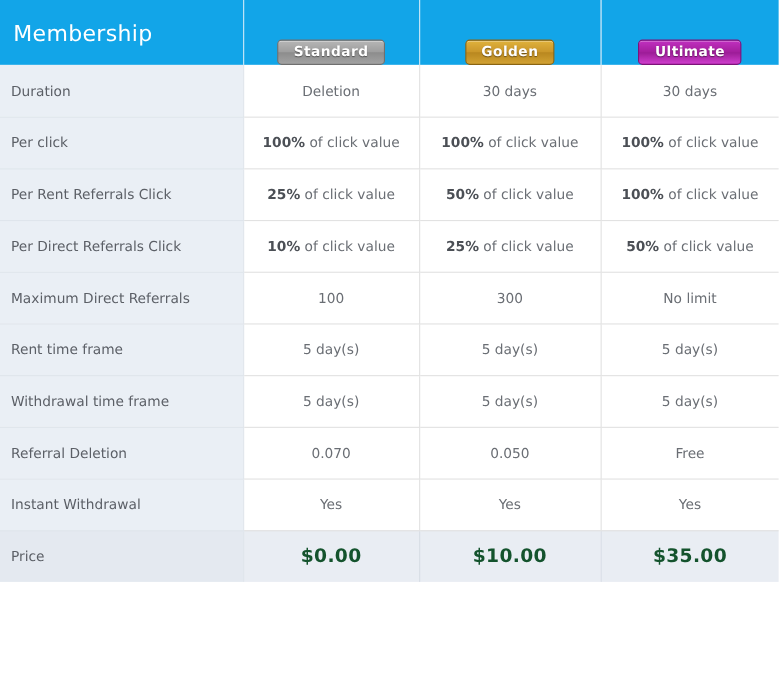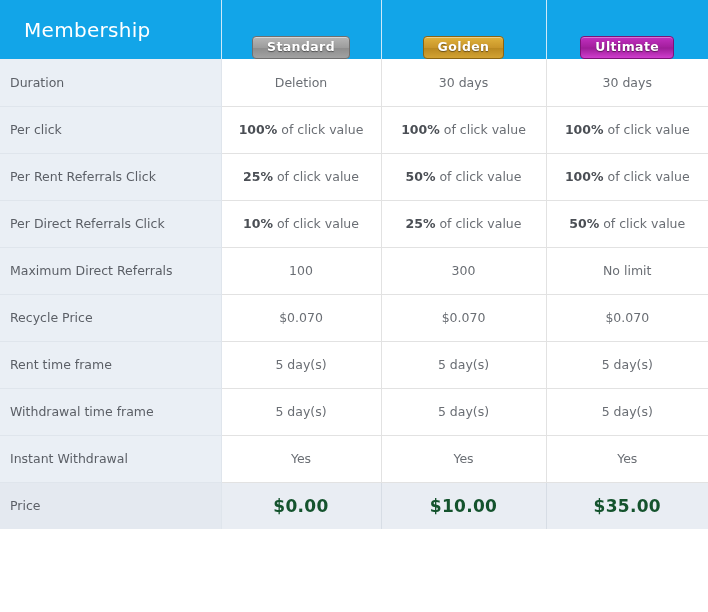--- a/index.html
+++ b/index.html
@@ -26,21 +26,21 @@
     background: #12a5e8;
     padding: 0;
     vertical-align: middle;
     text-align: center;
     border-right: 1px solid #cfe9f8;
   }
   .head-cell:last-child { border-right: none; }
   .head-title {
     background: #12a5e8;
     text-align: left;
-    padding-left: 24px;
+    padding-left: 12px;
     vertical-align: middle;
     border-right: 1px solid #cfe9f8;
   }
   .title-text {
     color: #ffffff;
     font-size: 20px;
     letter-spacing: 0.3px;
     font-weight: normal;
     white-space: nowrap;
   }
@@ -166,36 +166,36 @@
         <td class="data-cell"><b>25%</b> <span>of click value</span></td>
         <td class="data-cell"><b>50%</b> <span>of click value</span></td>
       </tr>
       <tr class="row">
         <td class="label-cell">Maximum Direct Referrals</td>
         <td class="data-cell"><span>100</span></td>
         <td class="data-cell"><span>300</span></td>
         <td class="data-cell"><span>No limit</span></td>
       </tr>
       <tr class="row">
-        <td class="label-cell">Recycle Price</td>
-        <td class="data-cell"><span>$0.070</span></td>
-        <td class="data-cell"><span>$0.070</span></td>
-        <td class="data-cell"><span>$0.070</span></td>
-      </tr>
-      <tr class="row">
         <td class="label-cell">Rent time frame</td>
         <td class="data-cell"><span>5 day(s)</span></td>
         <td class="data-cell"><span>5 day(s)</span></td>
         <td class="data-cell"><span>5 day(s)</span></td>
       </tr>
       <tr class="row">
         <td class="label-cell">Withdrawal time frame</td>
         <td class="data-cell"><span>5 day(s)</span></td>
         <td class="data-cell"><span>5 day(s)</span></td>
         <td class="data-cell"><span>5 day(s)</span></td>
+      </tr>
+      <tr class="row">
+        <td class="label-cell">Referral Deletion</td>
+        <td class="data-cell"><span>0.070</span></td>
+        <td class="data-cell"><span>0.050</span></td>
+        <td class="data-cell"><span>Free</span></td>
       </tr>
       <tr class="row">
         <td class="label-cell">Instant Withdrawal</td>
         <td class="data-cell"><span>Yes</span></td>
         <td class="data-cell"><span>Yes</span></td>
         <td class="data-cell"><span>Yes</span></td>
       </tr>
       <tr class="row price-row">
         <td class="label-cell">Price</td>
         <td class="data-cell"><span class="price-value">$0.00</span></td>

